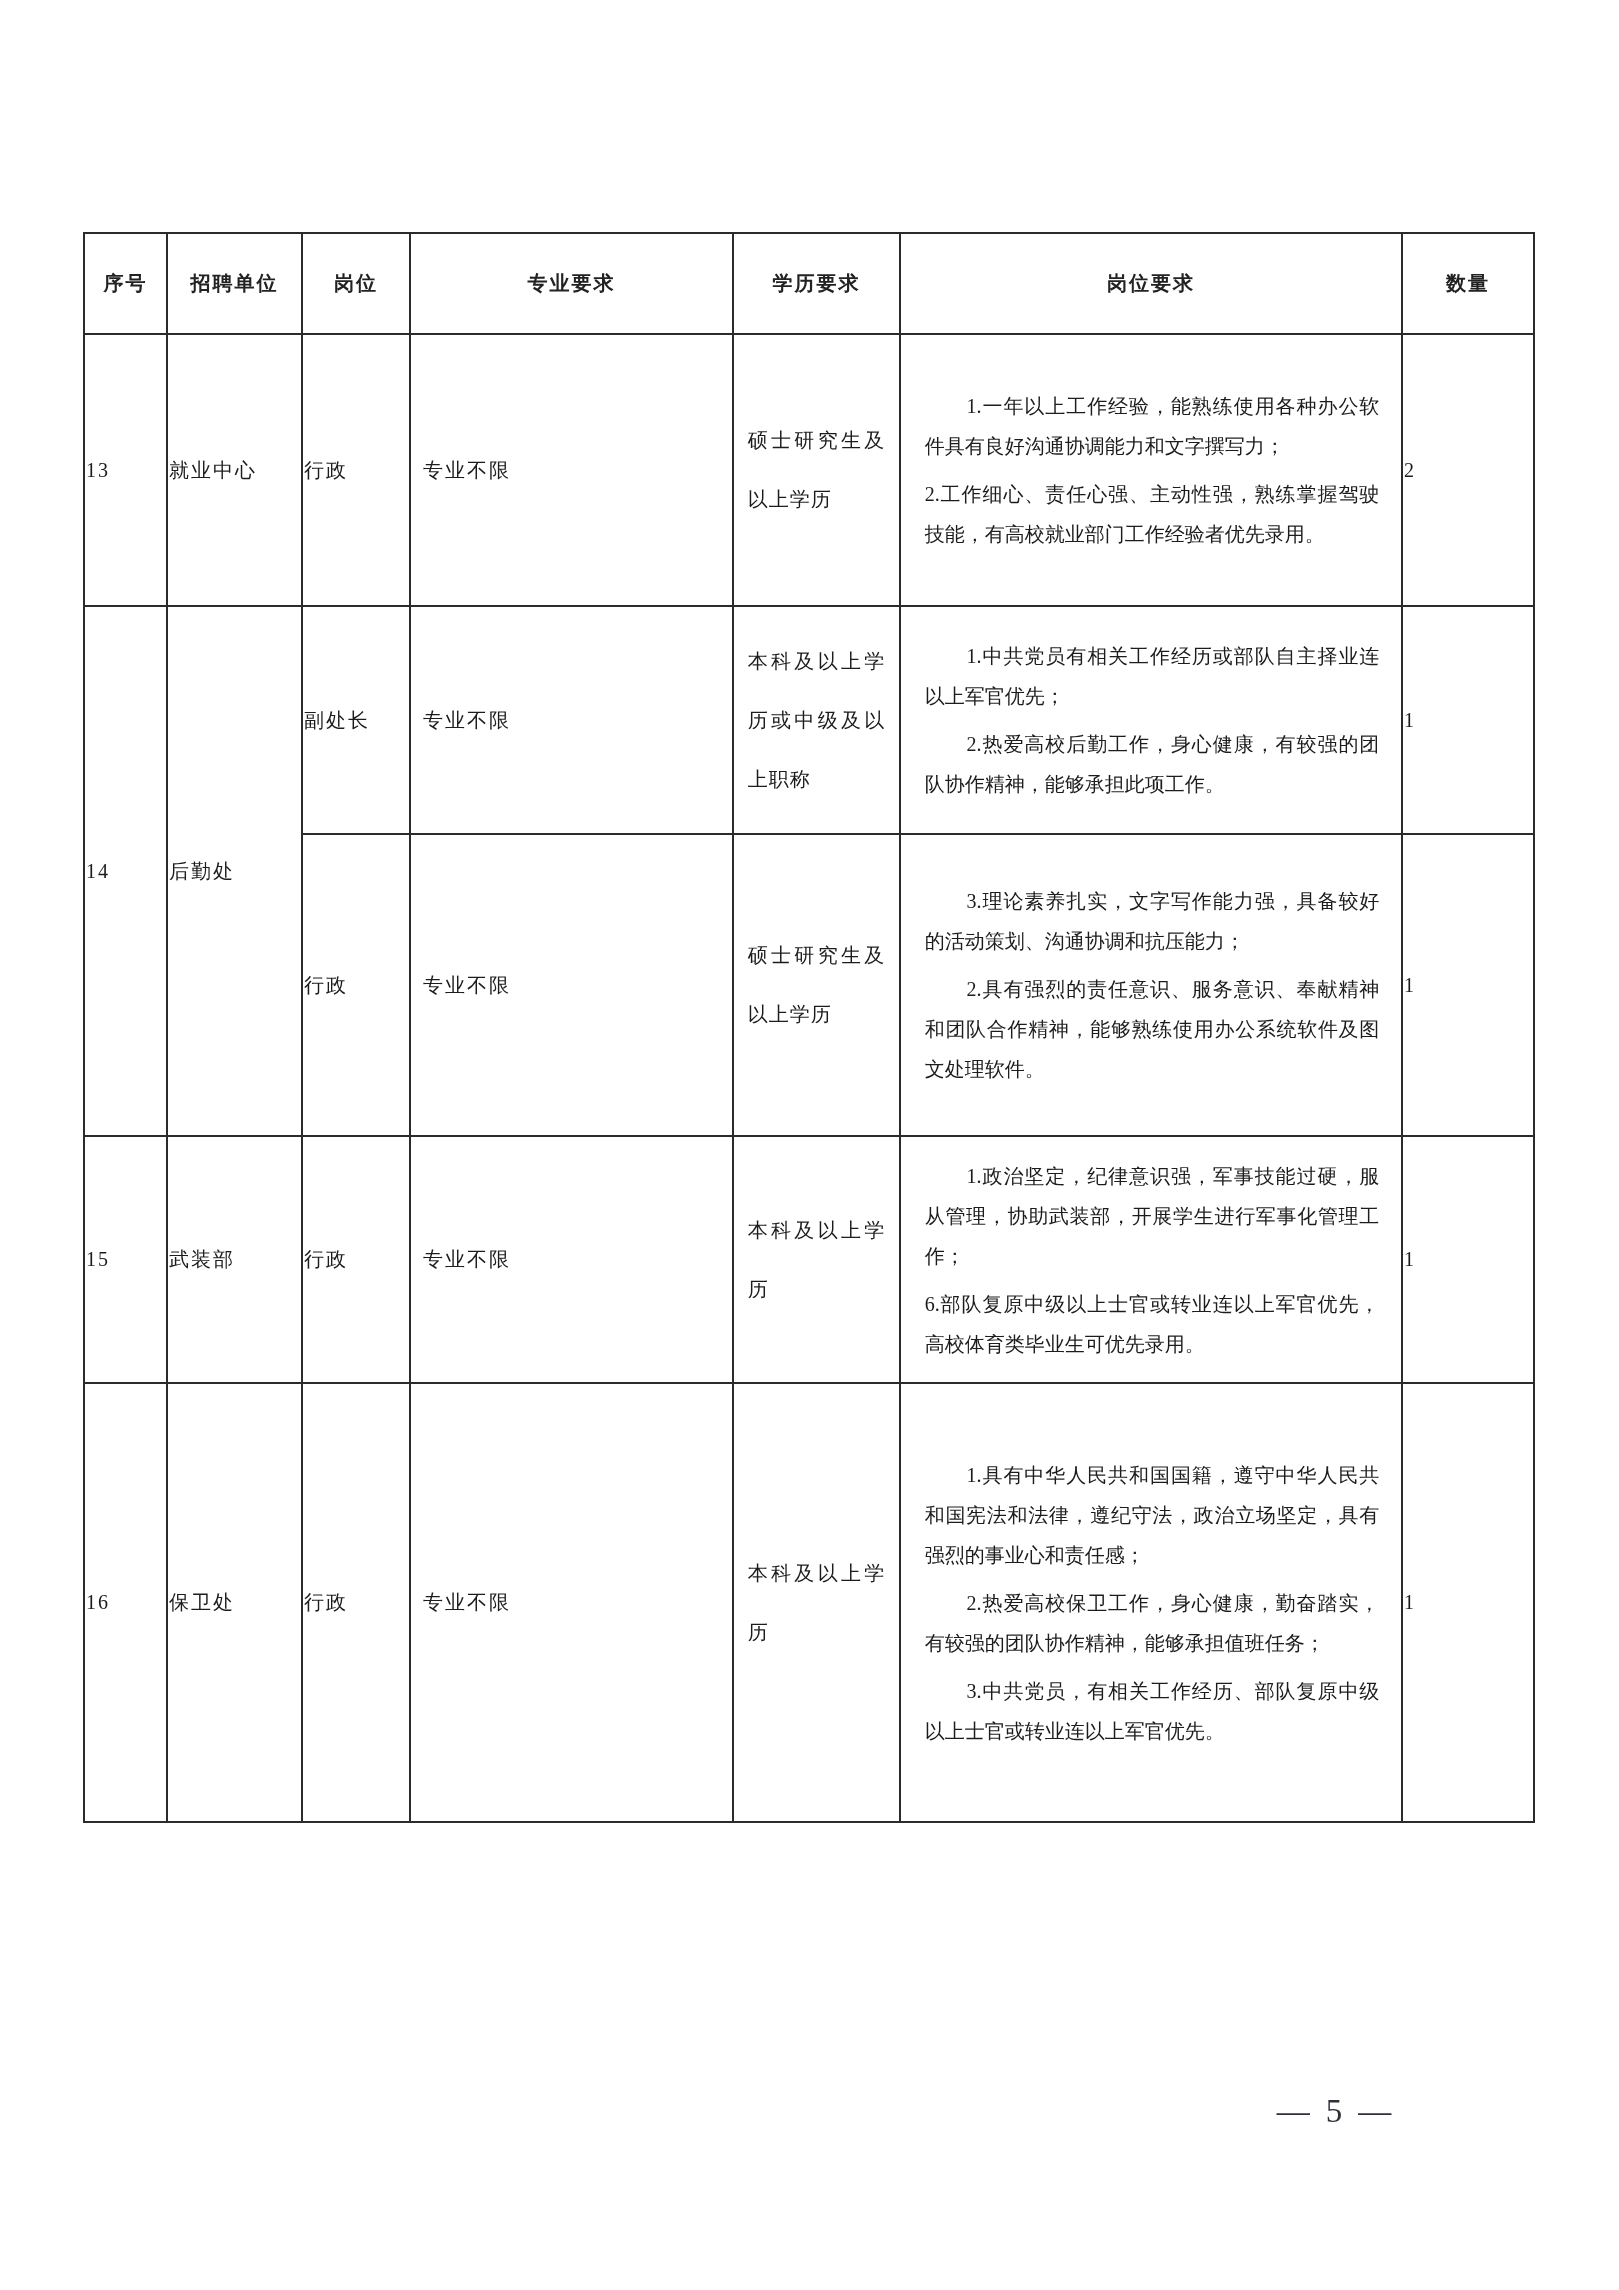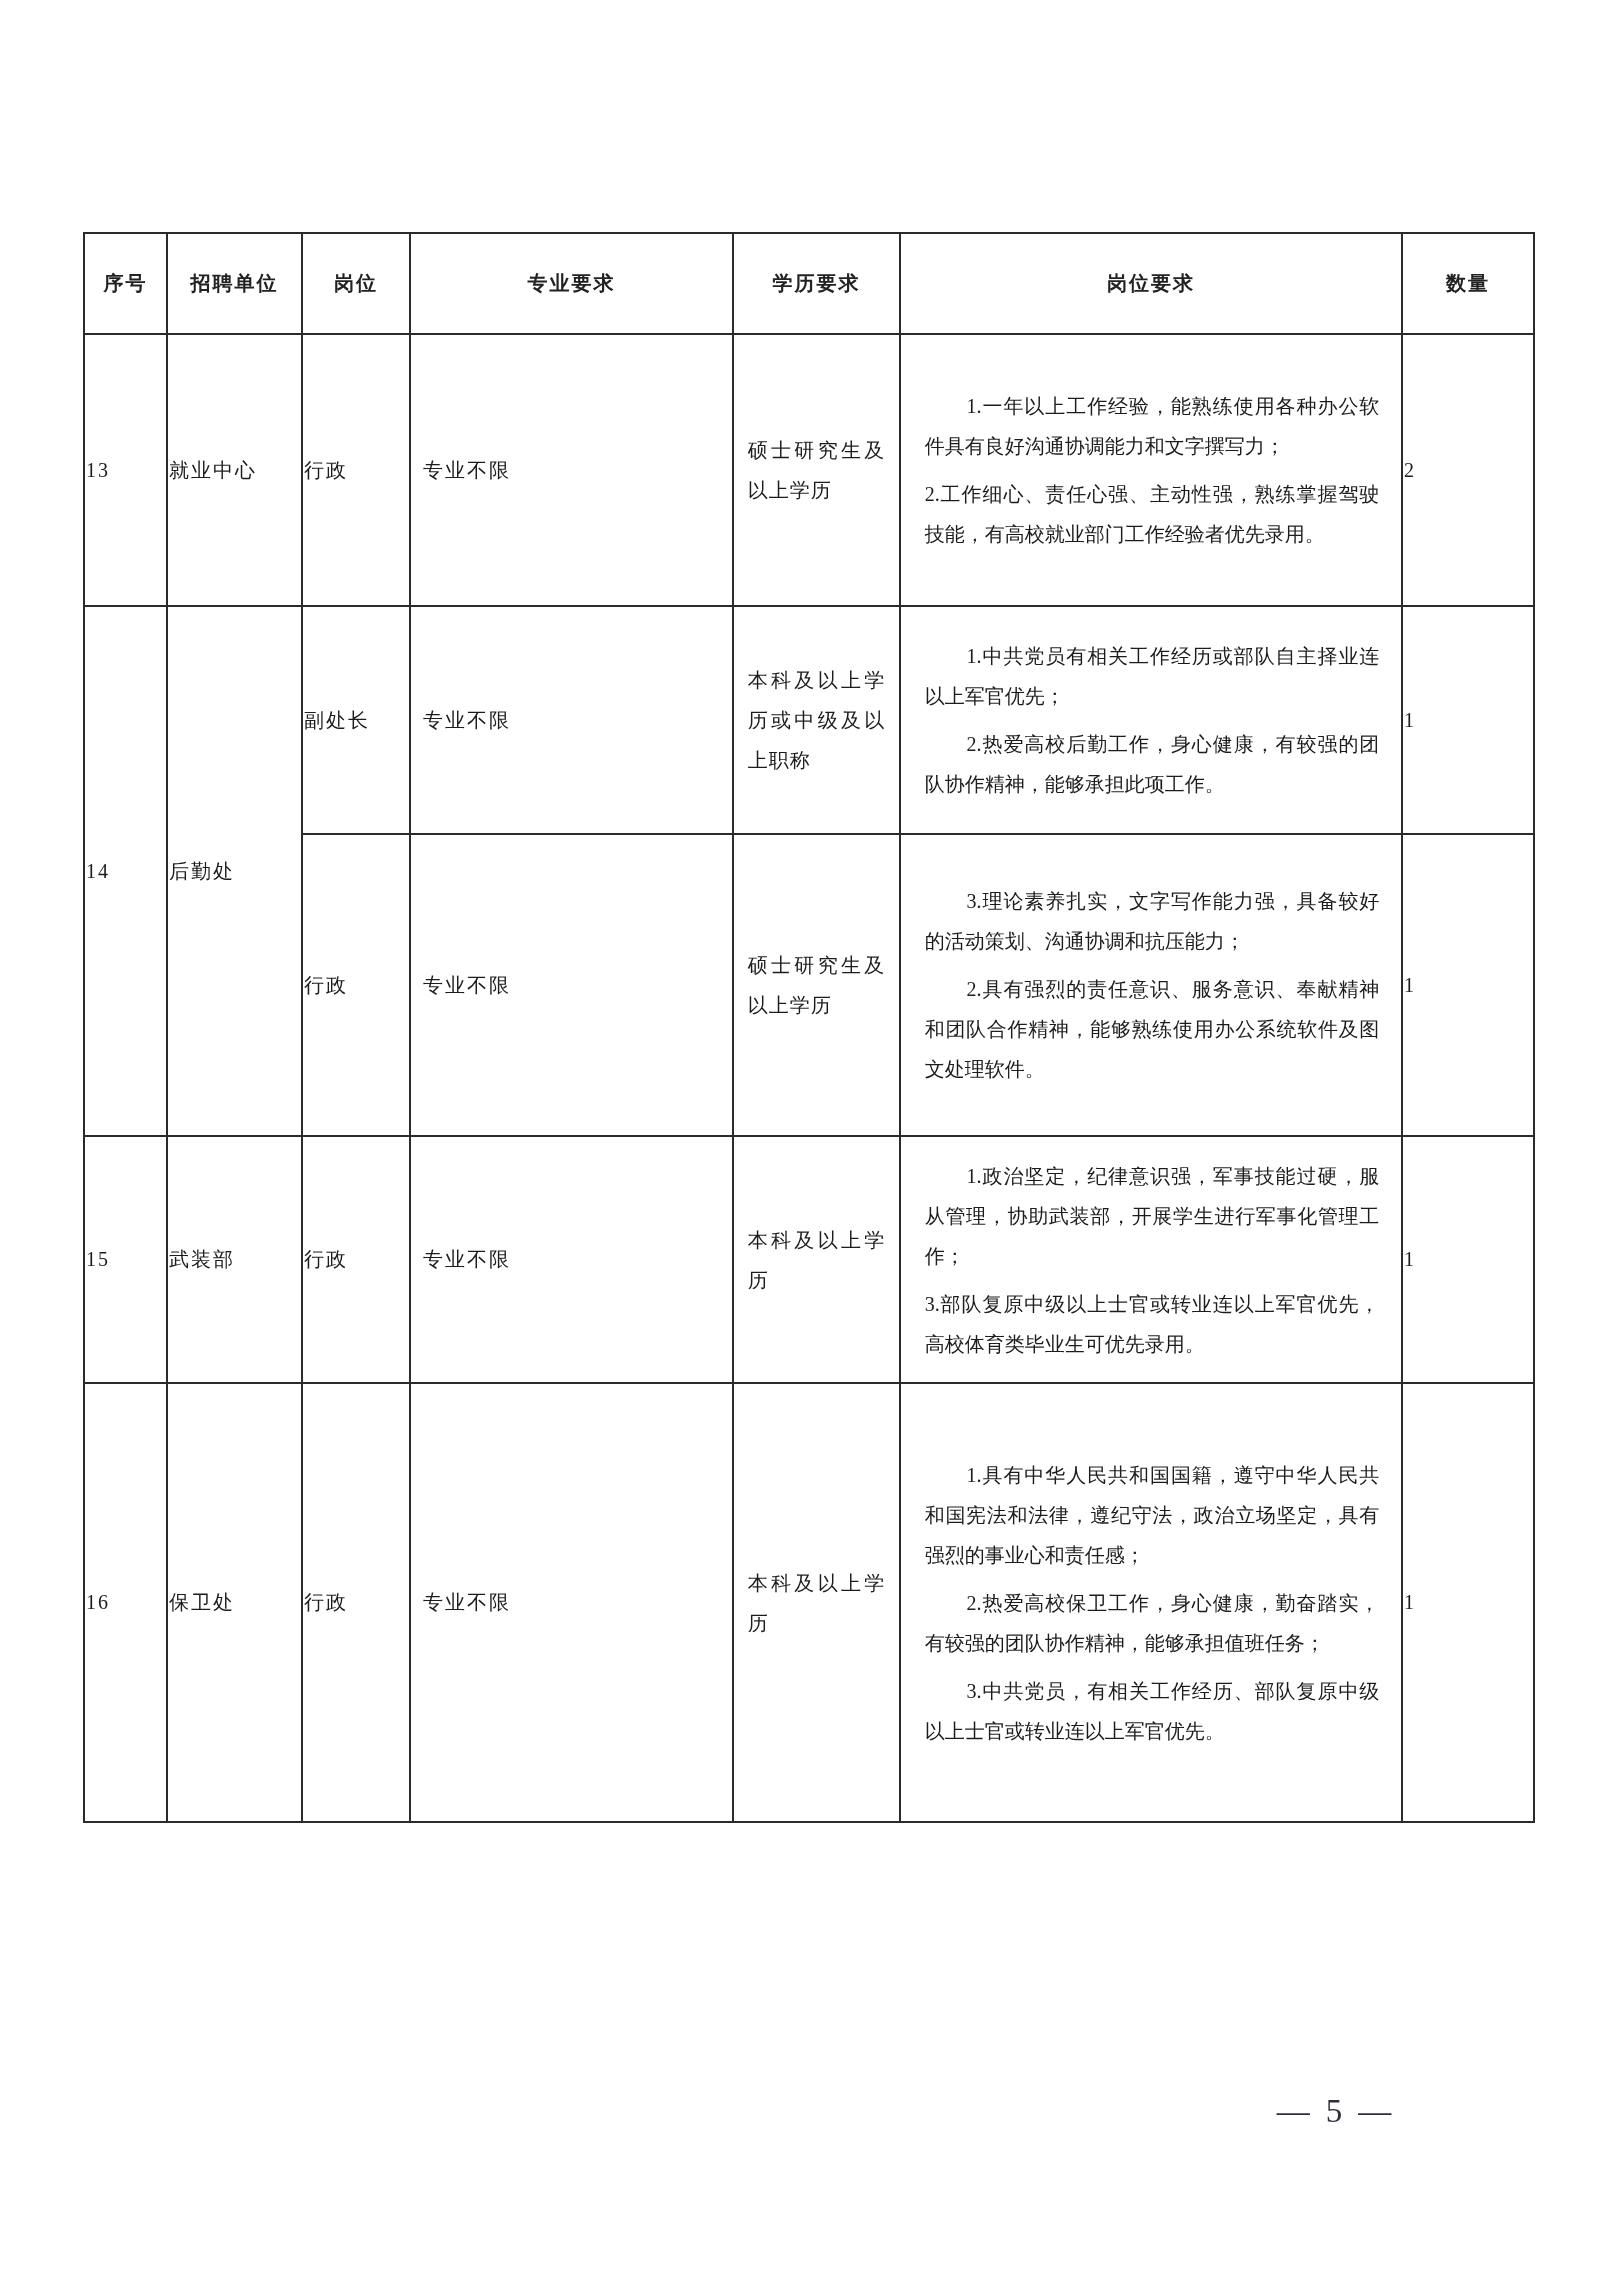--- a/index.html
+++ b/index.html
@@ -55,21 +55,21 @@
   }
   td.c-major {
     text-align: left;
     padding-left: 12px;
     letter-spacing: 2px;
   }
   td.c-edu {
     text-align: justify;
     text-justify: inter-ideograph;
     padding: 9.8px 13.7px;
-    line-height: 40px;
+    line-height: 59px;
     letter-spacing: 1px;
   }
   td.c-req {
     text-align: justify;
     text-justify: inter-ideograph;
     padding: 7.8px 13.7px 7.8px 15.7px;
     line-height: 40px;
     vertical-align: middle;
   }
   td.c-req p {
@@ -149,21 +149,21 @@
         <td class="c-count">1</td>
       </tr>
       <tr class="r15">
         <td class="c-seq">15</td>
         <td class="c-unit">武装部</td>
         <td class="c-post">行政</td>
         <td class="c-major">专业不限</td>
         <td class="c-edu">本科及以上学历</td>
         <td class="c-req">
             <p>　　1.政治坚定，纪律意识强，军事技能过硬，服从管理，协助武装部，开展学生进行军事化管理工作；</p>
-            <p>3.部队复原中级以上士官或转业连以上军官优先，高校体育类毕业生可优先录用。</p>
+            <p>6.部队复原中级以上士官或转业连以上军官优先，高校体育类毕业生可优先录用。</p>
           </td>
         <td class="c-count">1</td>
       </tr>
       <tr class="r16">
         <td class="c-seq">16</td>
         <td class="c-unit">保卫处</td>
         <td class="c-post">行政</td>
         <td class="c-major">专业不限</td>
         <td class="c-edu">本科及以上学历</td>
         <td class="c-req">

